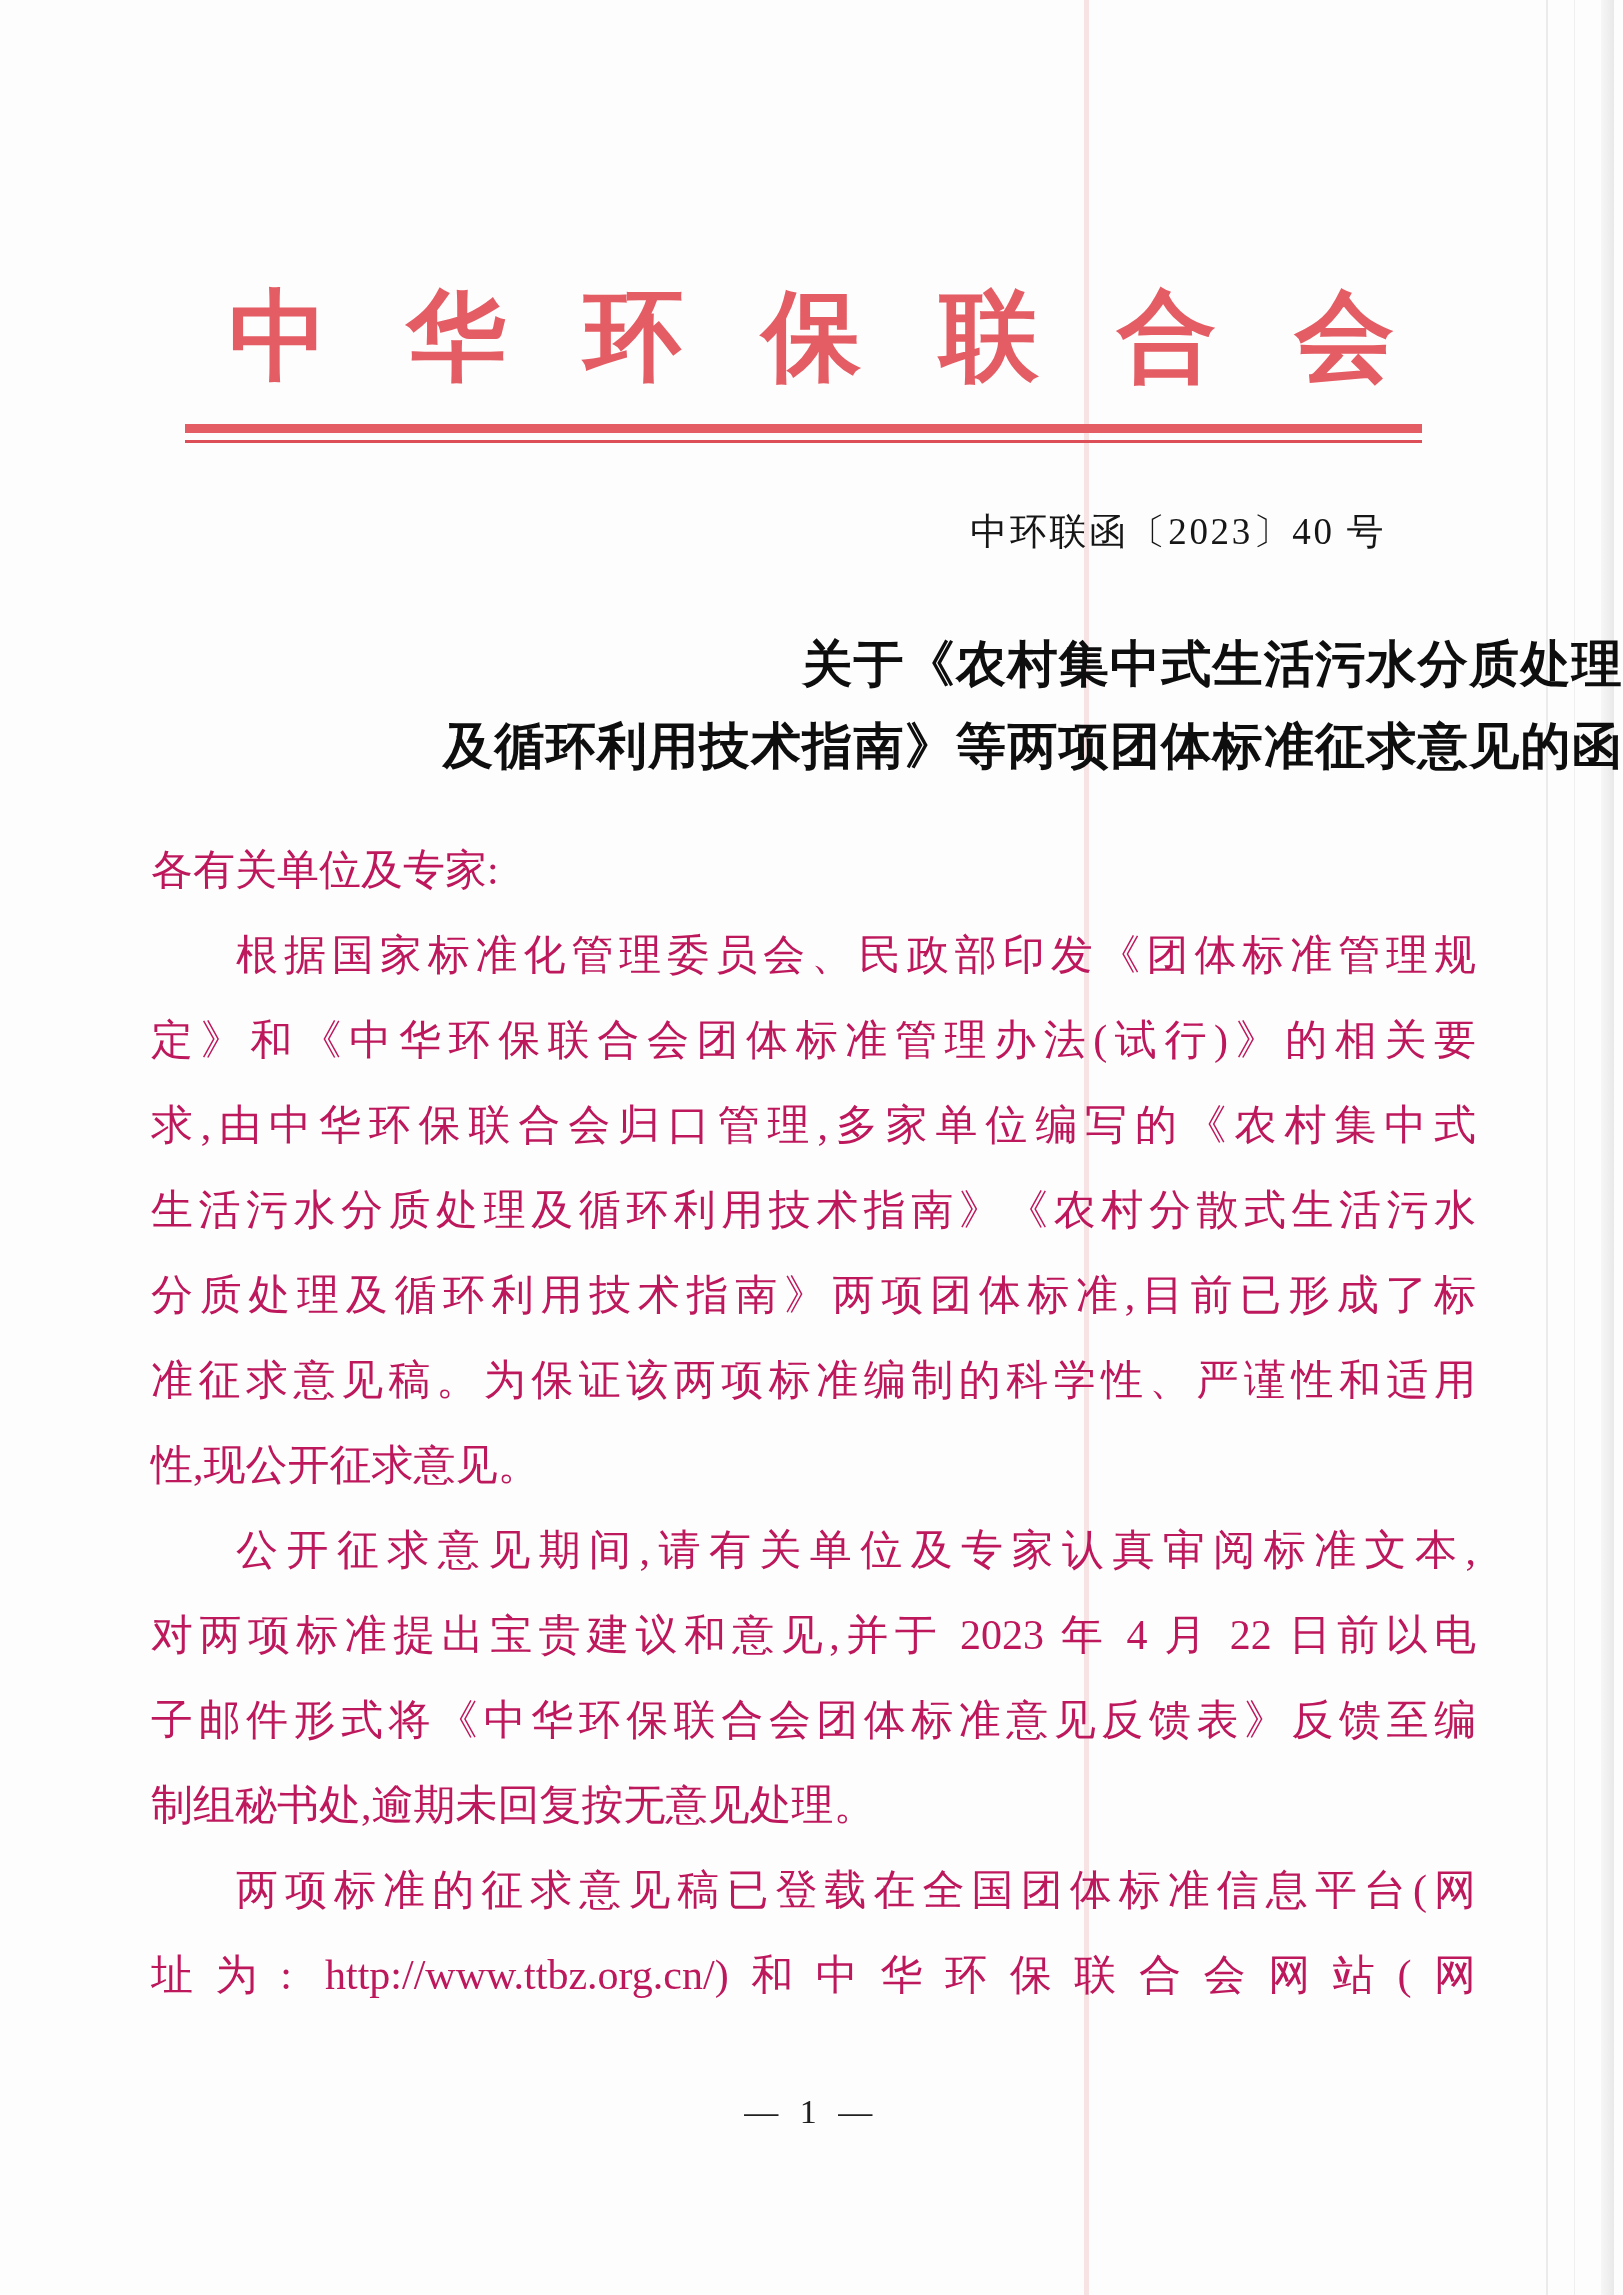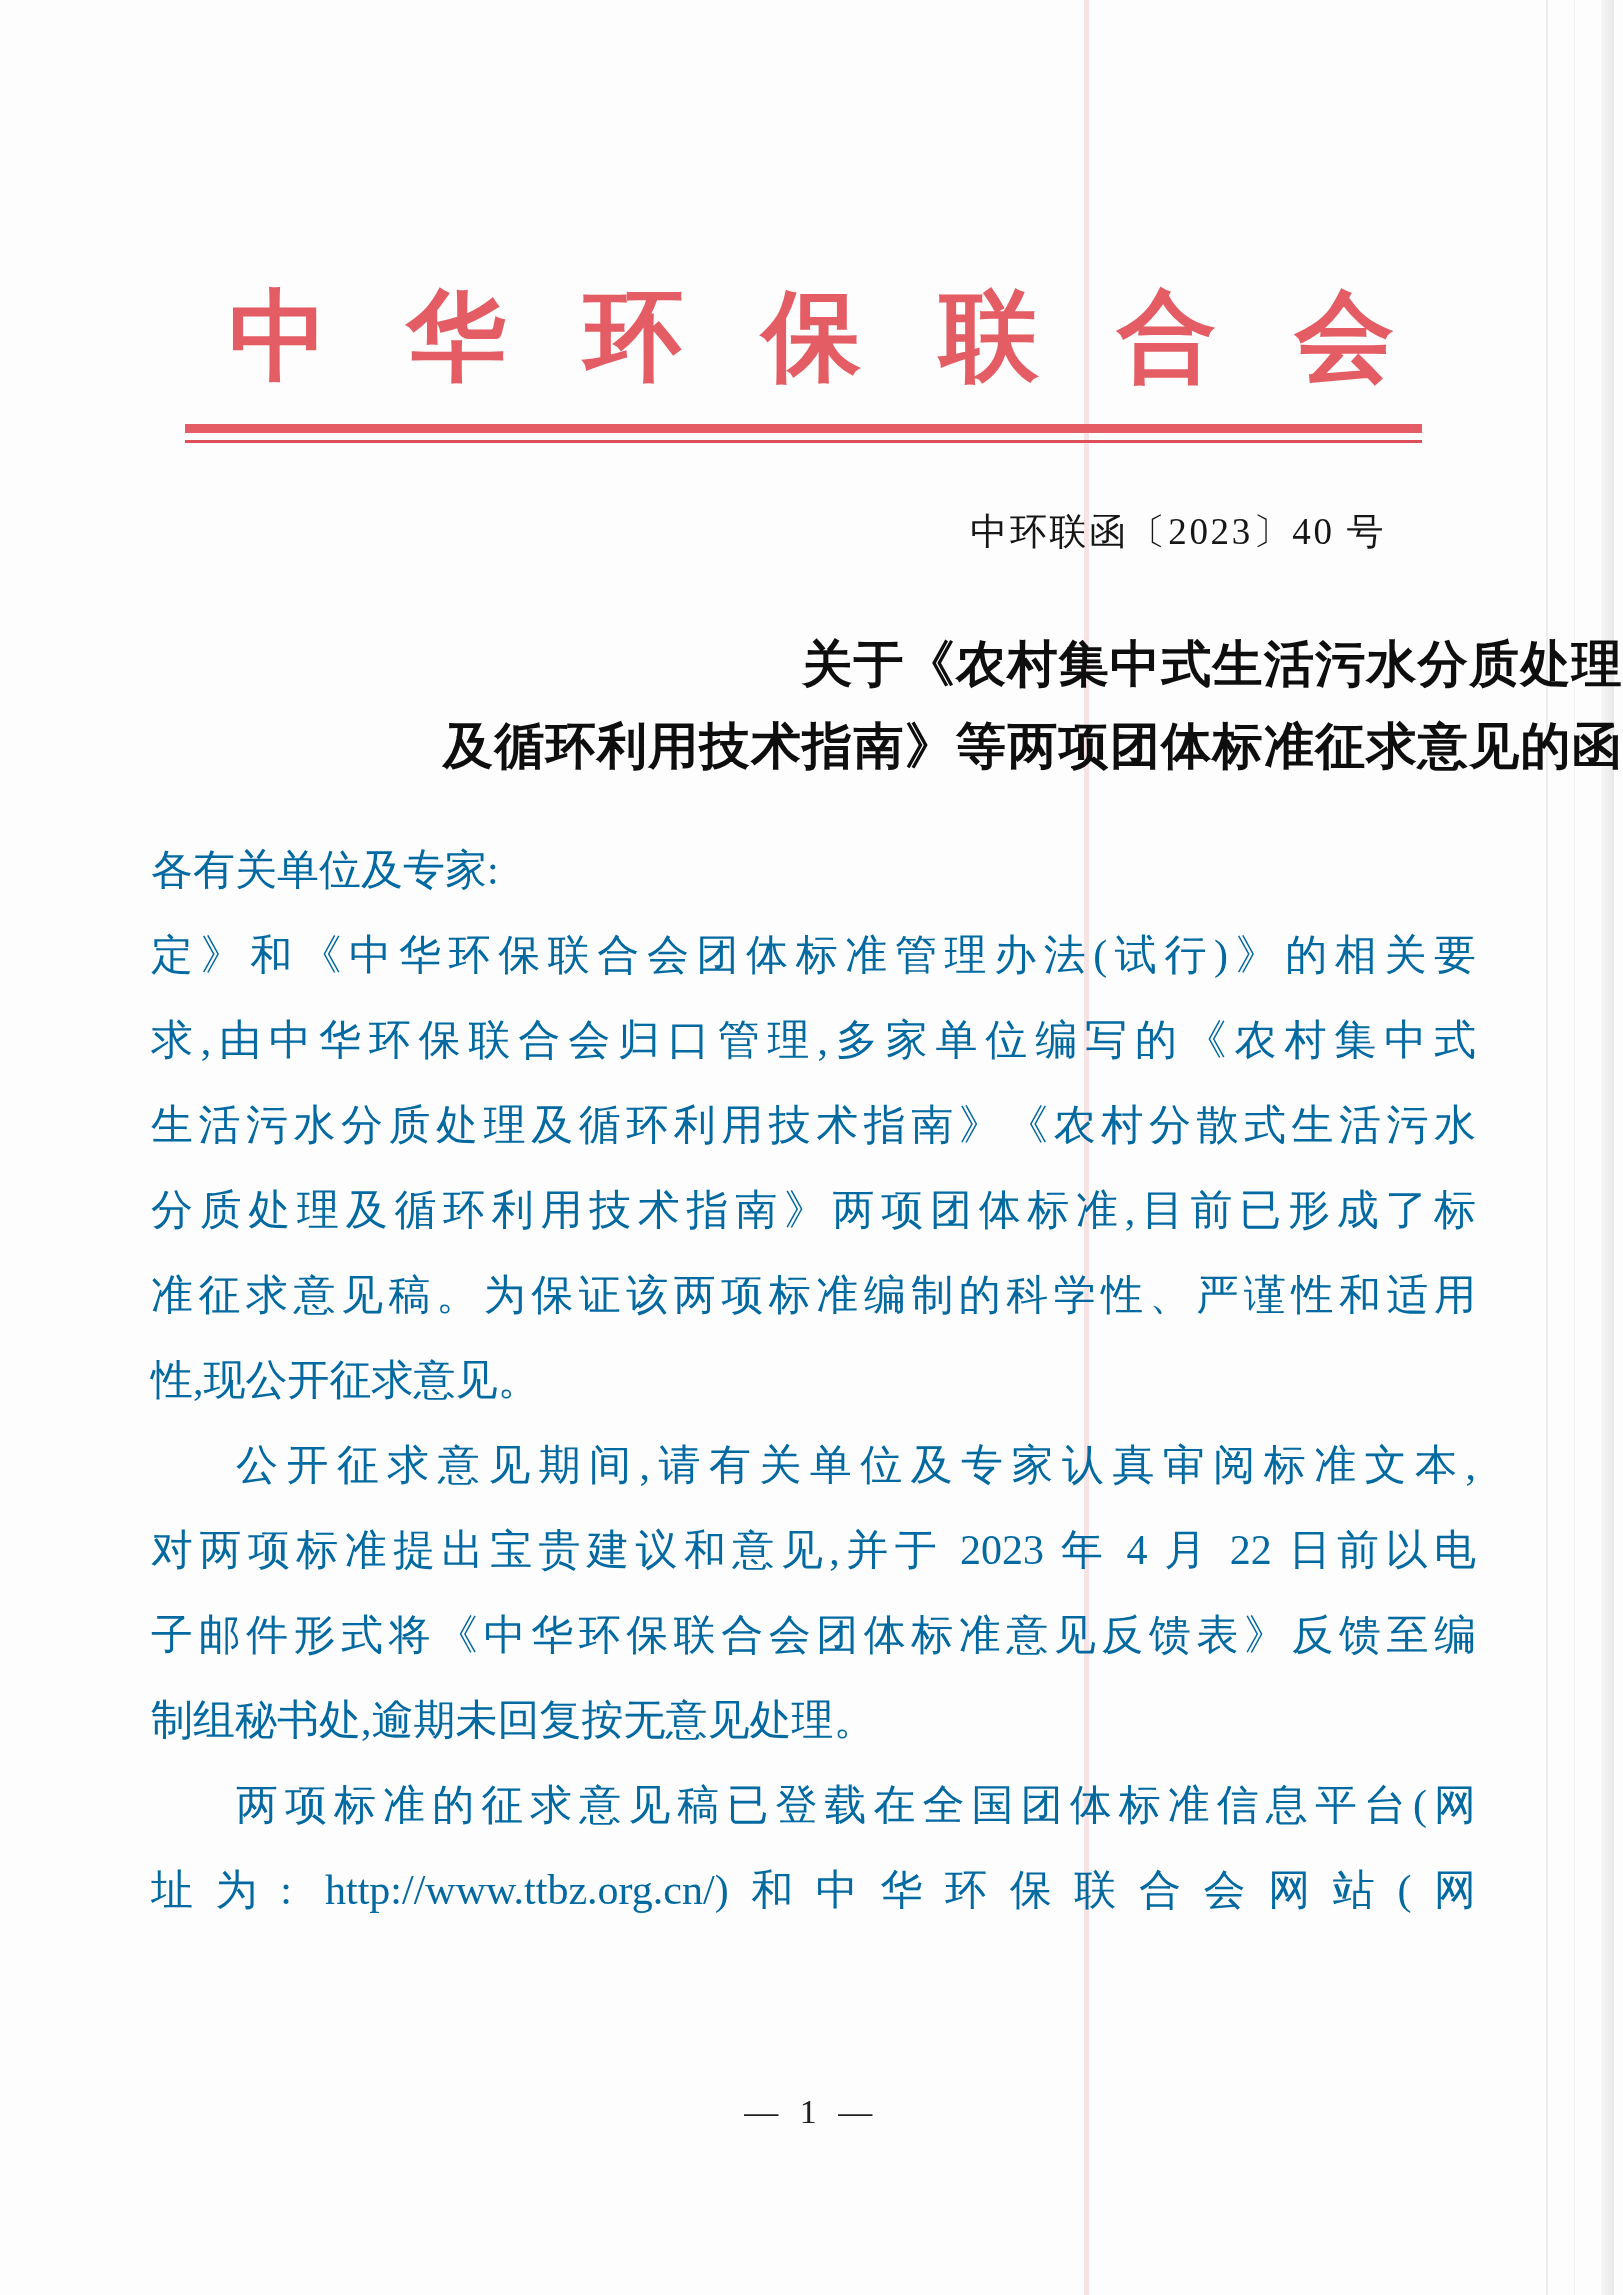--- a/index.html
+++ b/index.html
@@ -101,21 +101,21 @@
     letter-spacing: 1.3px;
   }
 
   
   .body-block {
     position: absolute;
     top: 828px;
     left: 151px;
     width: 1325px;
     font-size: 42px;
-    color: #0369a1;
+    color: #be185d;
   }
   .line {
     height: 85px;
     line-height: 85px;
     white-space: nowrap;
   }
   .line.just {
     white-space: normal;
     text-align: justify;
     text-align-last: justify;
@@ -152,20 +152,21 @@
 
   <div class="doc-number">中环联函〔2023〕40 号</div>
 
   <div class="doc-title">
     <div>关于《农村集中式生活污水分质处理</div>
     <div>及循环利用技术指南》等两项团体标准征求意见的函</div>
   </div>
 
   <div class="body-block">
     <div class="line">各有关单位及专家:</div>
+    <div class="line just indent">根据国家标准化管理委员会、民政部印发《团体标准管理规</div>
     <div class="line just">定》和《中华环保联合会团体标准管理办法(试行)》的相关要</div>
     <div class="line just">求,由中华环保联合会归口管理,多家单位编写的《农村集中式</div>
     <div class="line just">生活污水分质处理及循环利用技术指南》《农村分散式生活污水</div>
     <div class="line just">分质处理及循环利用技术指南》两项团体标准,目前已形成了标</div>
     <div class="line just">准征求意见稿。为保证该两项标准编制的科学性、严谨性和适用</div>
     <div class="line">性,现公开征求意见。</div>
     <div class="line just indent">公开征求意见期间,请有关单位及专家认真审阅标准文本,</div>
     <div class="line just">对两项标准提出宝贵建议和意见,并于 2023 年 4 月 22 日前以电</div>
     <div class="line just">子邮件形式将《中华环保联合会团体标准意见反馈表》反馈至编</div>
     <div class="line">制组秘书处,逾期未回复按无意见处理。</div>

